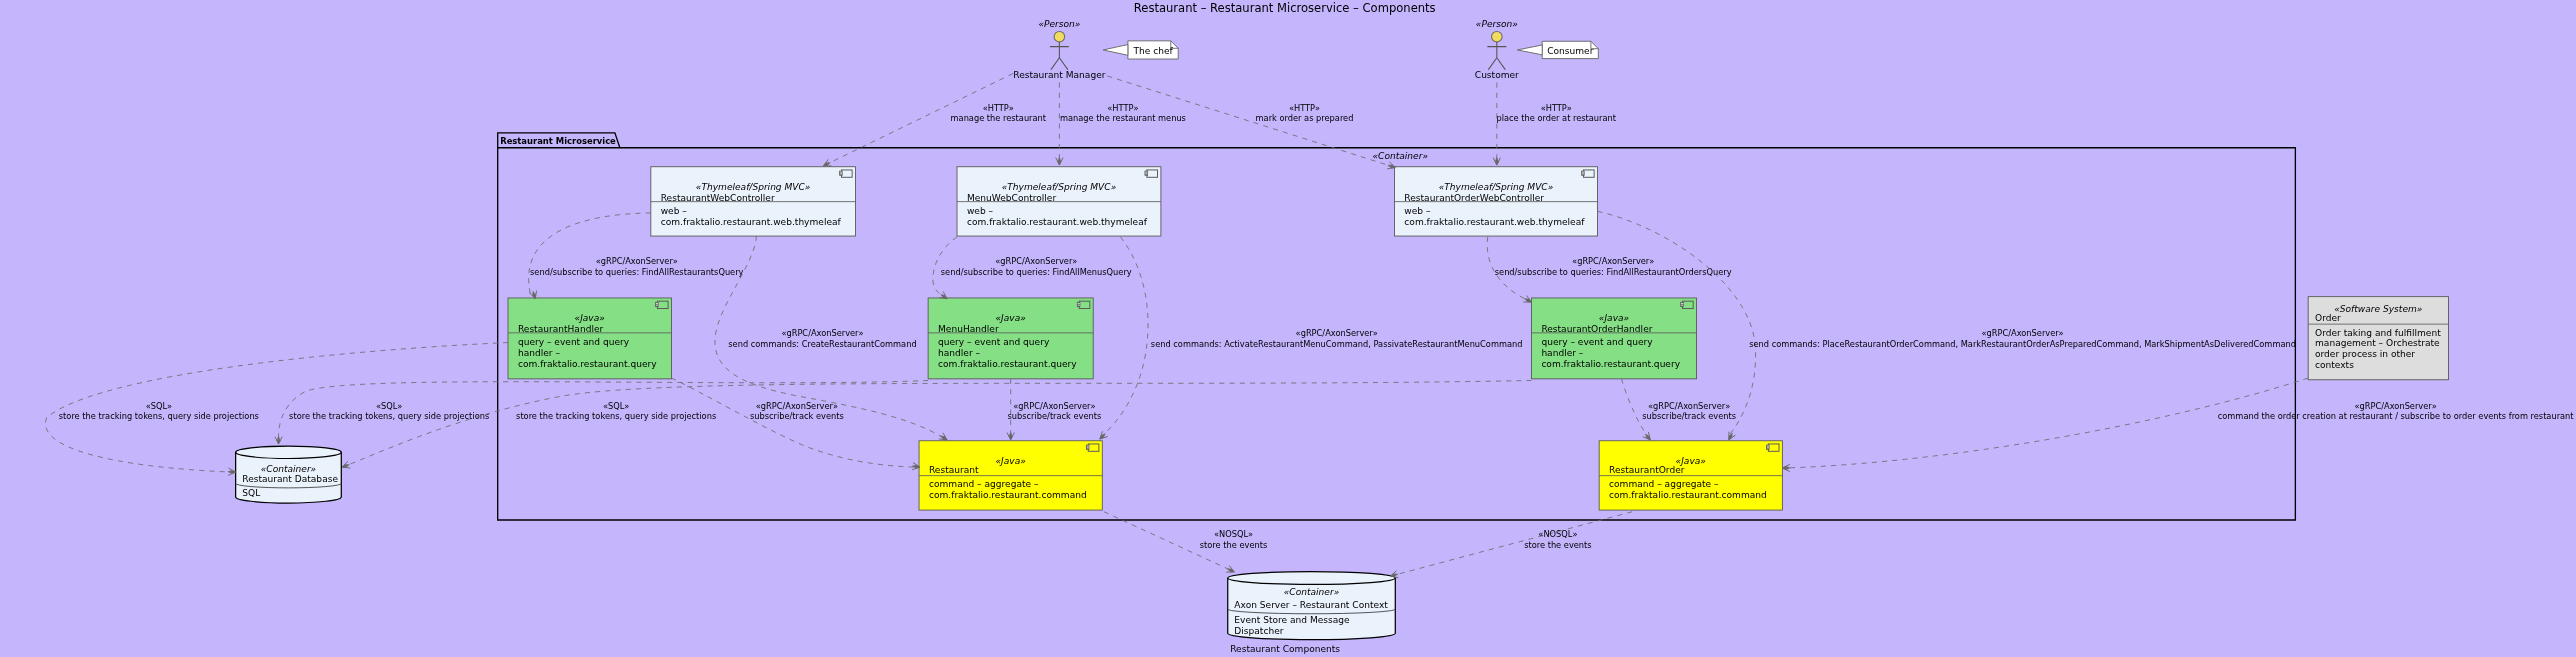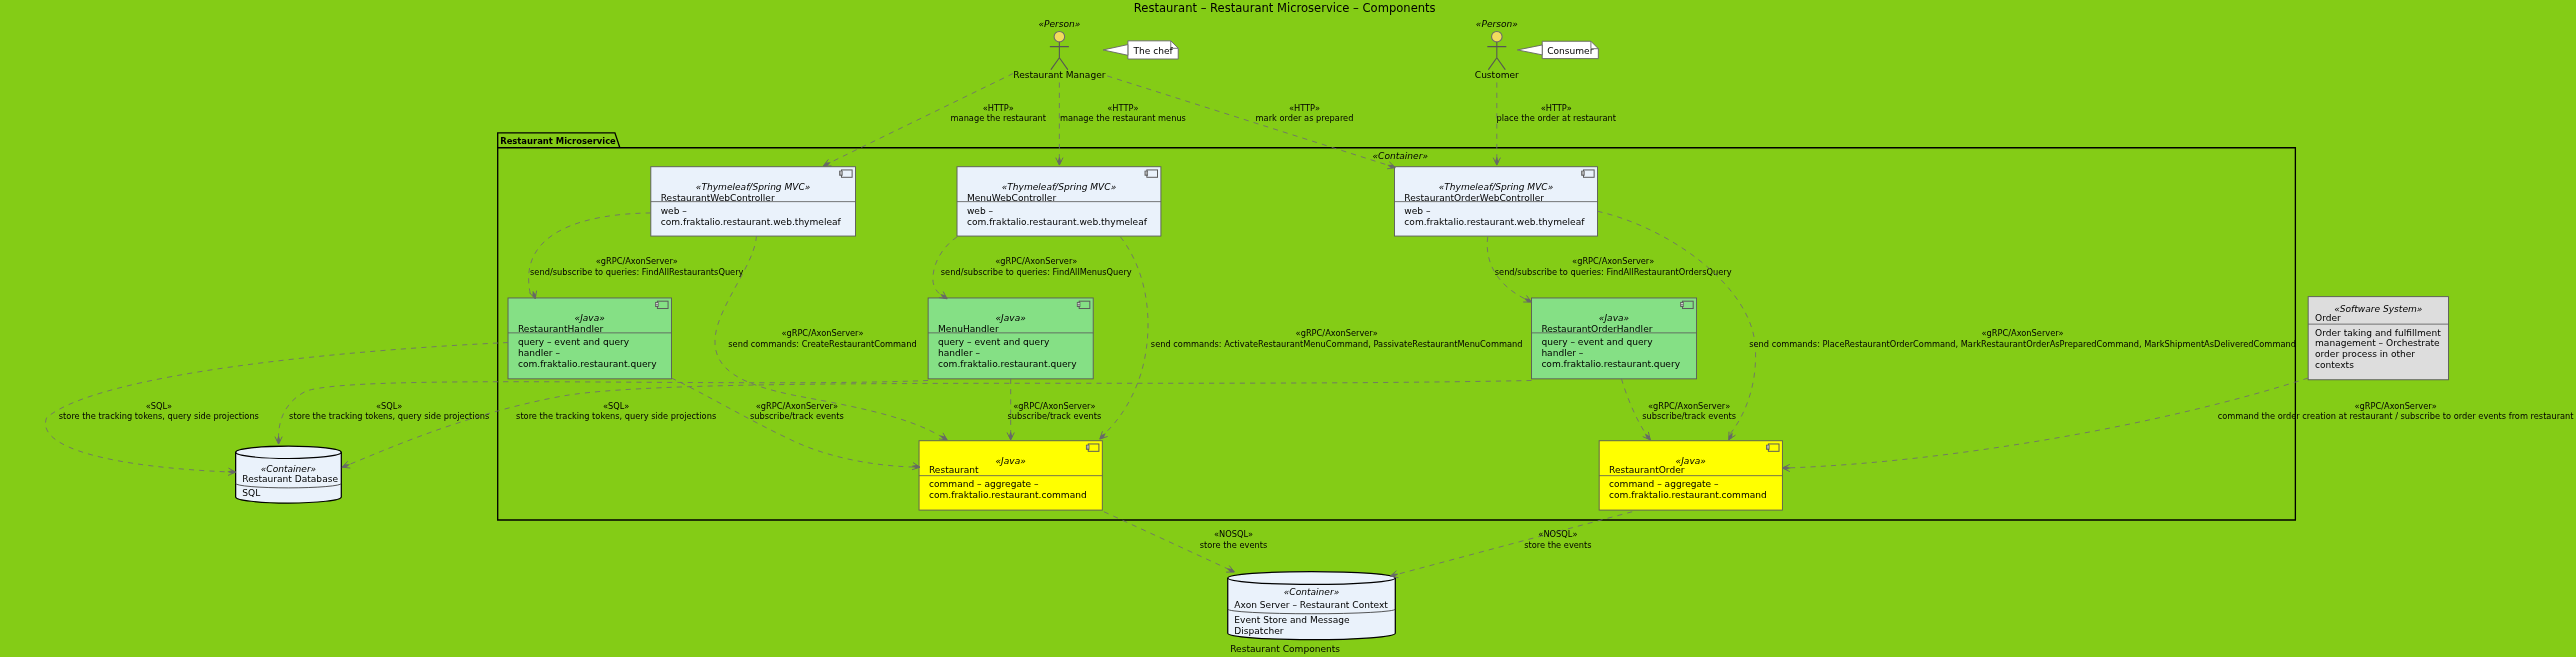--- a/index.html
+++ b/index.html
@@ -1,19 +1,19 @@
 <!DOCTYPE html>
 <html style="font-size:13.2px"><head>
 <meta charset="utf-8">
 <title>Restaurant Microservice Components</title>
 <style>
   html,body{margin:0;padding:0;background:#FFFFFF;}
   body{width:2576px;height:657px;overflow:hidden;
        font-family:"DejaVu Sans","Liberation Sans",sans-serif;}
-  #diagram{position:relative;width:2576px;height:657px;background:#84cc16;}
+  #diagram{position:relative;width:2576px;height:657px;background:#c4b5fd;}
   svg{display:block;}
   text{font-family:"DejaVu Sans","Liberation Sans",sans-serif;fill:#000000;}
   .t-title{font-size:14px;}
   .t-pkg{font-size:10.2px;font-weight:bold;}
   .t-pkgstereo{font-size:11px;font-style:italic;}
   .t-stereo{font-size:11px;font-style:italic;}
   .t-name{font-size:11px;}
   .t-desc{font-size:11px;}
   .t-lbl{font-size:10px;}
   .t-note{font-size:11px;}

